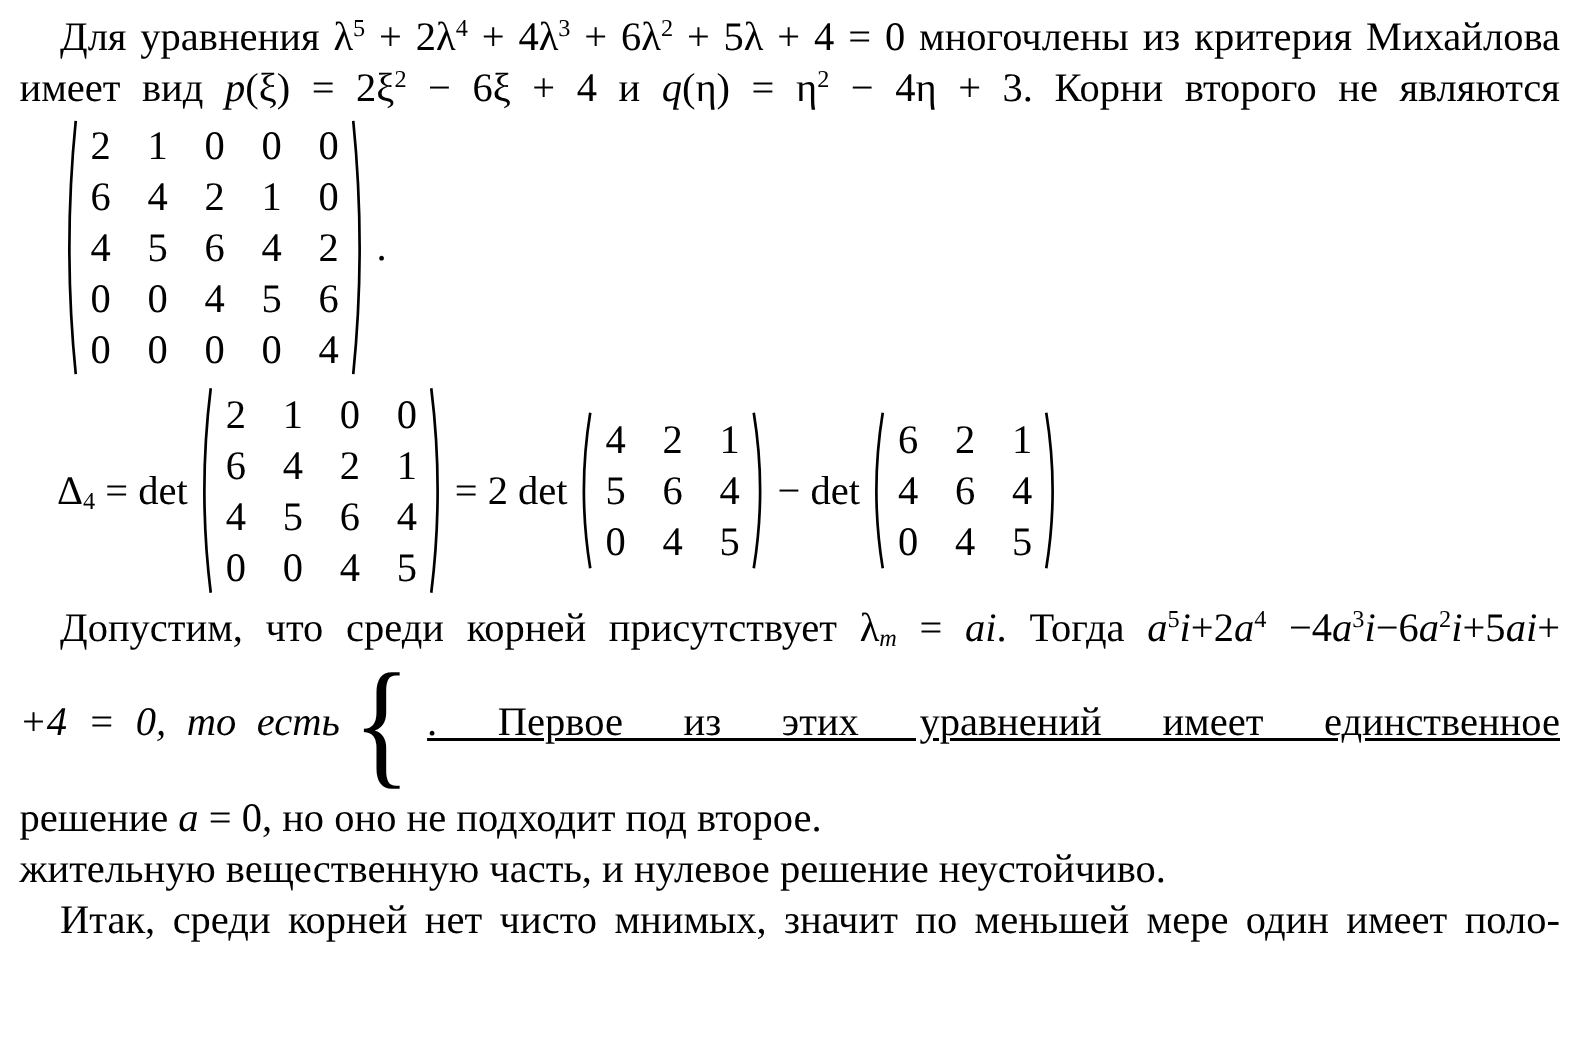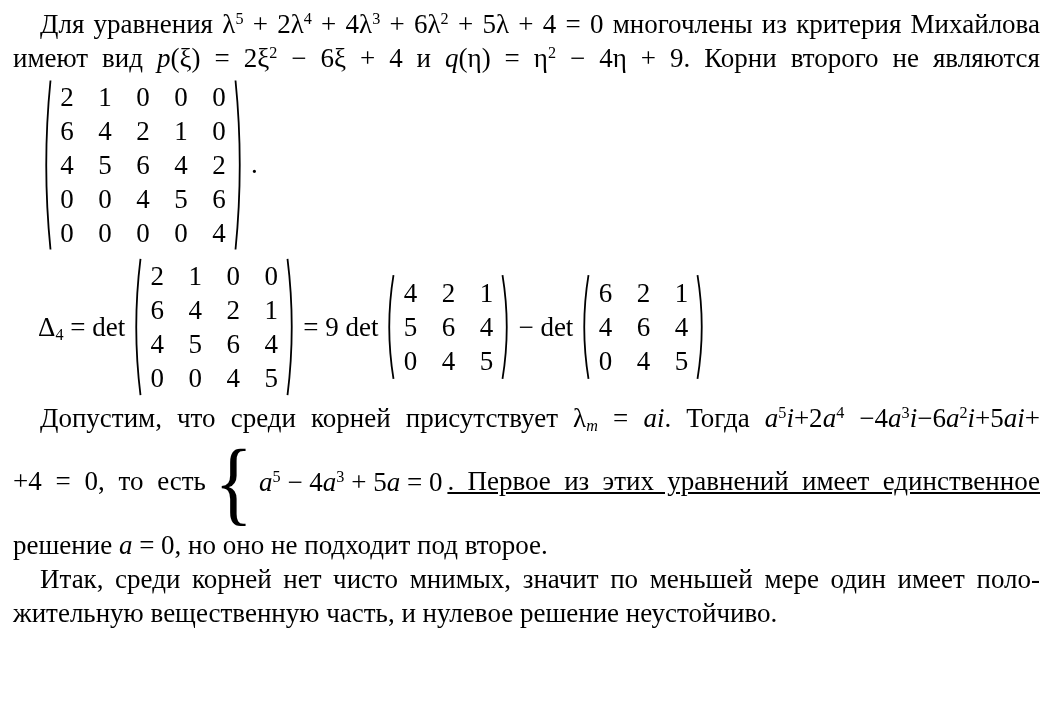--- a/index.html
+++ b/index.html
@@ -24,35 +24,35 @@
 
   .hurwitz { min-height: 177px; padding-left: 27px; margin: 1px 0; }
   .delta   { min-height: 146px; margin: 0 0 1px 0; padding-left: 25px; }
   .sysrow  { min-height: 93px; }
 
   .matrix { display: inline-flex; align-items: stretch; }
   .paren { width: 12px; height: auto; align-self: stretch; flex: 0 0 12px; }
   .mgrid { display: grid; padding: 3px 7px; column-gap: 22px; align-content: center; }
   .mcell { text-align: center; line-height: 34px; min-width: 16px; }
 
-  .syspre { word-spacing: 7px; }
+  .syspre { word-spacing: 7px; font-style: italic; }
   .system { display: inline-flex; align-items: center; }
   .brace { font-size: 94px; line-height: 0; font-weight: 400; margin-right: 3px;
            transform: scaleX(0.85); display: inline-block; }
   .eqs { display: inline-flex; flex-direction: column; row-gap: 4px; }
   .eq { line-height: 38px; white-space: nowrap; }
   .sysfill { flex: 1 1 auto; text-align: justify; text-align-last: justify; white-space: normal; text-decoration: underline; }
 </style>
 </head>
 <body style="background: rgb(255, 255, 255); color: rgb(0, 0, 0);">
 
 <div class="page">
 
   <div class="line jline indent"><span>Для уравнения λ</span><sup>5</sup><span> + 2λ</span><sup>4</sup><span> + 4λ</span><sup>3</sup><span> + 6λ</span><sup>2</sup><span> + 5λ + 4 = 0 многочлены из критерия Михайлова</span></div>
-  <div class="line jline"><span>имеют вид </span><span class="it">p</span><span>(ξ) = 2ξ</span><sup>2</sup><span> − 6ξ + 4 и </span><span class="it">q</span><span>(η) = η</span><sup>2</sup><span> − 4η + 9. Корни второго не являются</span></div>
+  <div class="line jline"><span>имеет вид </span><span class="it">p</span><span>(ξ) = 2ξ</span><sup>2</sup><span> − 6ξ + 4 и </span><span class="it">q</span><span>(η) = η</span><sup>2</sup><span> − 4η + 3. Корни второго не являются</span></div>
 
   <div class="mathrow hurwitz">
     <span class="matrix">
         <svg viewBox="0 0 12 100" preserveAspectRatio="none" class="paren">
           <path d="M 10.5 2 Q 2 50 10.5 98" fill="none" stroke="currentColor" stroke-width="1.8" vector-effect="non-scaling-stroke"></path>
         </svg>
         <span class="mgrid" style="grid-template-columns: repeat(5, auto);">
           <span class="mcell">2</span>
           <span class="mcell">1</span>
           <span class="mcell">0</span>
@@ -107,21 +107,21 @@
           <span class="mcell">4</span>
           <span class="mcell">0</span>
           <span class="mcell">0</span>
           <span class="mcell">4</span>
           <span class="mcell">5</span>
         </span>
         <svg viewBox="0 0 12 100" preserveAspectRatio="none" class="paren">
           <path d="M 1.5 2 Q 10 50 1.5 98" fill="none" stroke="currentColor" stroke-width="1.8" vector-effect="non-scaling-stroke"></path>
         </svg>
       </span>
-    <span class="tok"><span>= 9 det</span></span>
+    <span class="tok"><span>= 2 det</span></span>
     <span class="matrix">
         <svg viewBox="0 0 12 100" preserveAspectRatio="none" class="paren">
           <path d="M 10.5 2 Q 2 50 10.5 98" fill="none" stroke="currentColor" stroke-width="1.8" vector-effect="non-scaling-stroke"></path>
         </svg>
         <span class="mgrid" style="grid-template-columns: repeat(3, auto);">
           <span class="mcell">4</span>
           <span class="mcell">2</span>
           <span class="mcell">1</span>
           <span class="mcell">5</span>
           <span class="mcell">6</span>
@@ -157,24 +157,23 @@
   </div>
 
 
   <div class="line jline indent"><span>Допустим, что среди корней присутствует λ</span><sub class="it">m</sub><span> = </span><span class="it">ai</span><span>. Тогда </span><span class="it">a</span><sup>5</sup><span class="it">i</span><span>+2</span><span class="it">a</span><sup>4</sup><span> −4</span><span class="it">a</span><sup>3</sup><span class="it">i</span><span>−6</span><span class="it">a</span><sup>2</sup><span class="it">i</span><span>+5</span><span class="it">ai</span><span>+</span></div>
 
   <div class="mathrow sysrow">
     <span class="tok syspre"><span>+4 = 0, то есть </span></span>
     <span class="system">
       <span class="brace">{</span>
       <span class="eqs">
-        <span class="eq"><span class="it">a</span><sup>5</sup><span> − 4</span><span class="it">a</span><sup>3</sup><span> + 5</span><span class="it">a</span><span> = 0</span></span>
       </span>
     </span>
     <span class="sysfill"><span>. Первое из этих уравнений имеет единственное</span></span>
   </div>
 
   <div class="line"><span>решение </span><span class="it">a</span><span> = 0, но оно не подходит под второе.</span></div>
 
+  <div class="line"><span>жительную вещественную часть, и нулевое решение неустойчиво.</span></div>
   <div class="line jline indent"><span>Итак, среди корней нет чисто мнимых, значит по меньшей мере один имеет поло-</span></div>
-  <div class="line"><span>жительную вещественную часть, и нулевое решение неустойчиво.</span></div>
 
 </div>
 
 </body></html>

